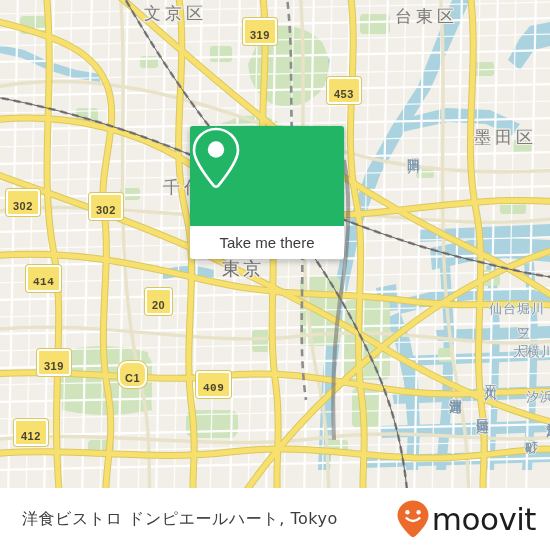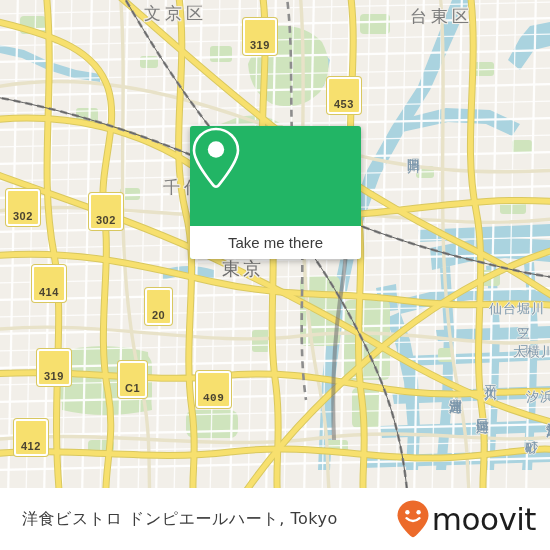--- a/index.html
+++ b/index.html
@@ -28,29 +28,29 @@
   .water-lbl{font-size:13px;color:#7b96ab;letter-spacing:1px;
     text-shadow:1px 0 0 #f2efe9,-1px 0 0 #f2efe9,0 1px 0 #f2efe9,0 -1px 0 #f2efe9;padding-left:21px;}
   .water-lbl.vert{writing-mode:vertical-rl;}
 
   
   .shield{
     position:absolute;
     background:#f7e06e;border:2px solid #ffffff;
     border-radius:3px;
     color:#4a4432;font-size:11px;font-weight:bold;
-    padding:19px 5px 2px 5px;
+    padding:9px 5px 2px 5px;
     line-height:12px;
     box-shadow:0 0 0 1px #d8c75f;
     letter-spacing:.5px;
   }
 
   
   .card{
-    position:absolute;left:190px;top:126px;width:171px;
+    position:absolute;left:190px;top:126px;width:154px;
     border-radius:3px;overflow:hidden;
     box-shadow:0 2px 6px rgba(0,0,0,.30);
     background:#86efac;
   }
   .card-top{
     height:100px;background:#22b565;
     display:flex;align-items:center;justify-content:center;
   }
   .card-btn{
     height:33px;background:#ffffff;
@@ -264,45 +264,46 @@
 
           <g stroke="#6d6d6d" stroke-width="4" fill="none" opacity=".55">
             <path d="M344,160 C352,200 348,250 340,300 C334,342 332,390 334,440"></path>
           </g>
         </g>
       </defs>
       <use href="#maparts"></use>
     </svg>
 
     <div class="maplabel ward" style="left:144px;top:2px;">文京区</div>
-    <div class="maplabel ward" style="left:410px;top:5px;">台東区</div>
+    <div class="maplabel ward" style="left:395px;top:5px;">台東区</div>
+    <div class="maplabel ward" style="left:474px;top:126px;">墨田区</div>
     <div class="maplabel ward" style="left:163px;top:176px;">千代田区</div>
 
     <div class="maplabel cityname" style="left:222px;top:257px;">東京</div>
 
     <div class="maplabel water-lbl vert" style="left:383px;top:148px;">隅田川</div>
     <div class="maplabel water-lbl" style="left:468px;top:300px;">仙台堀川</div>
     <div class="maplabel water-lbl vert" style="left:493px;top:318px;">三ツ目</div>
     <div class="maplabel water-lbl" style="left:492px;top:343px;text-align:center;">大横川</div>
     <div class="maplabel water-lbl vert" style="left:460px;top:375px;">平久川</div>
     <div class="maplabel water-lbl" style="left:505px;top:388px;">汐浜運河</div>
     <div class="maplabel water-lbl vert" style="left:425px;top:388px;">豊洲運河</div>
     <div class="maplabel water-lbl vert" style="left:452px;top:408px;">辰巳運河</div>
     <div class="maplabel water-lbl vert" style="left:522px;top:412px;">汐見運河</div>
     <div class="maplabel water-lbl vert" style="left:535px;top:440px;">東雲北</div>
     <div class="maplabel water-lbl vert" style="left:501px;top:430px;">砂町</div>
 
     <div class="shield" style="left:243px;top:18px;">319</div>
     <div class="shield" style="left:327px;top:77px;">453</div>
     <div class="shield" style="left:6px;top:189px;">302</div>
     <div class="shield" style="left:89px;top:193px;">302</div>
-    <div class="shield" style="left:32px;top:265px;">414</div>
+    <div class="shield" style="left:26px;top:265px;font-family:Liberation Mono, monospace;">414</div>
     <div class="shield" style="left:145px;top:264px;margin-top:24px;">20</div>
     <div class="shield" style="left:37px;top:349px;">319</div>
-    <div class="shield" style="left:118px;top:361px;">C1</div>
+    <div class="shield" style="left:118px;top:361px;border-radius:9px;">C1</div>
     <div class="shield" style="left:196px;top:371px;font-family:Liberation Mono, monospace;">409</div>
     <div class="shield" style="left:14px;top:419px;">412</div>
 
     <div class="card">
       <div class="card-top">
         <svg width="52" height="64" viewBox="0 0 52 64">
           <path d="M26 3 C13.8 3 4 12.6 4 24.4 C4 34.8 16.5 50.5 23.4 59.4 C24.7 61.1 27.3 61.1 28.6 59.4 C35.5 50.5 48 34.8 48 24.4 C48 12.6 38.2 3 26 3 Z" fill="none" stroke="#ffffff" stroke-width="2.6"></path>
           <circle cx="26" cy="23.5" r="8.2" fill="#ffffff"></circle>
         </svg>
       </div>

